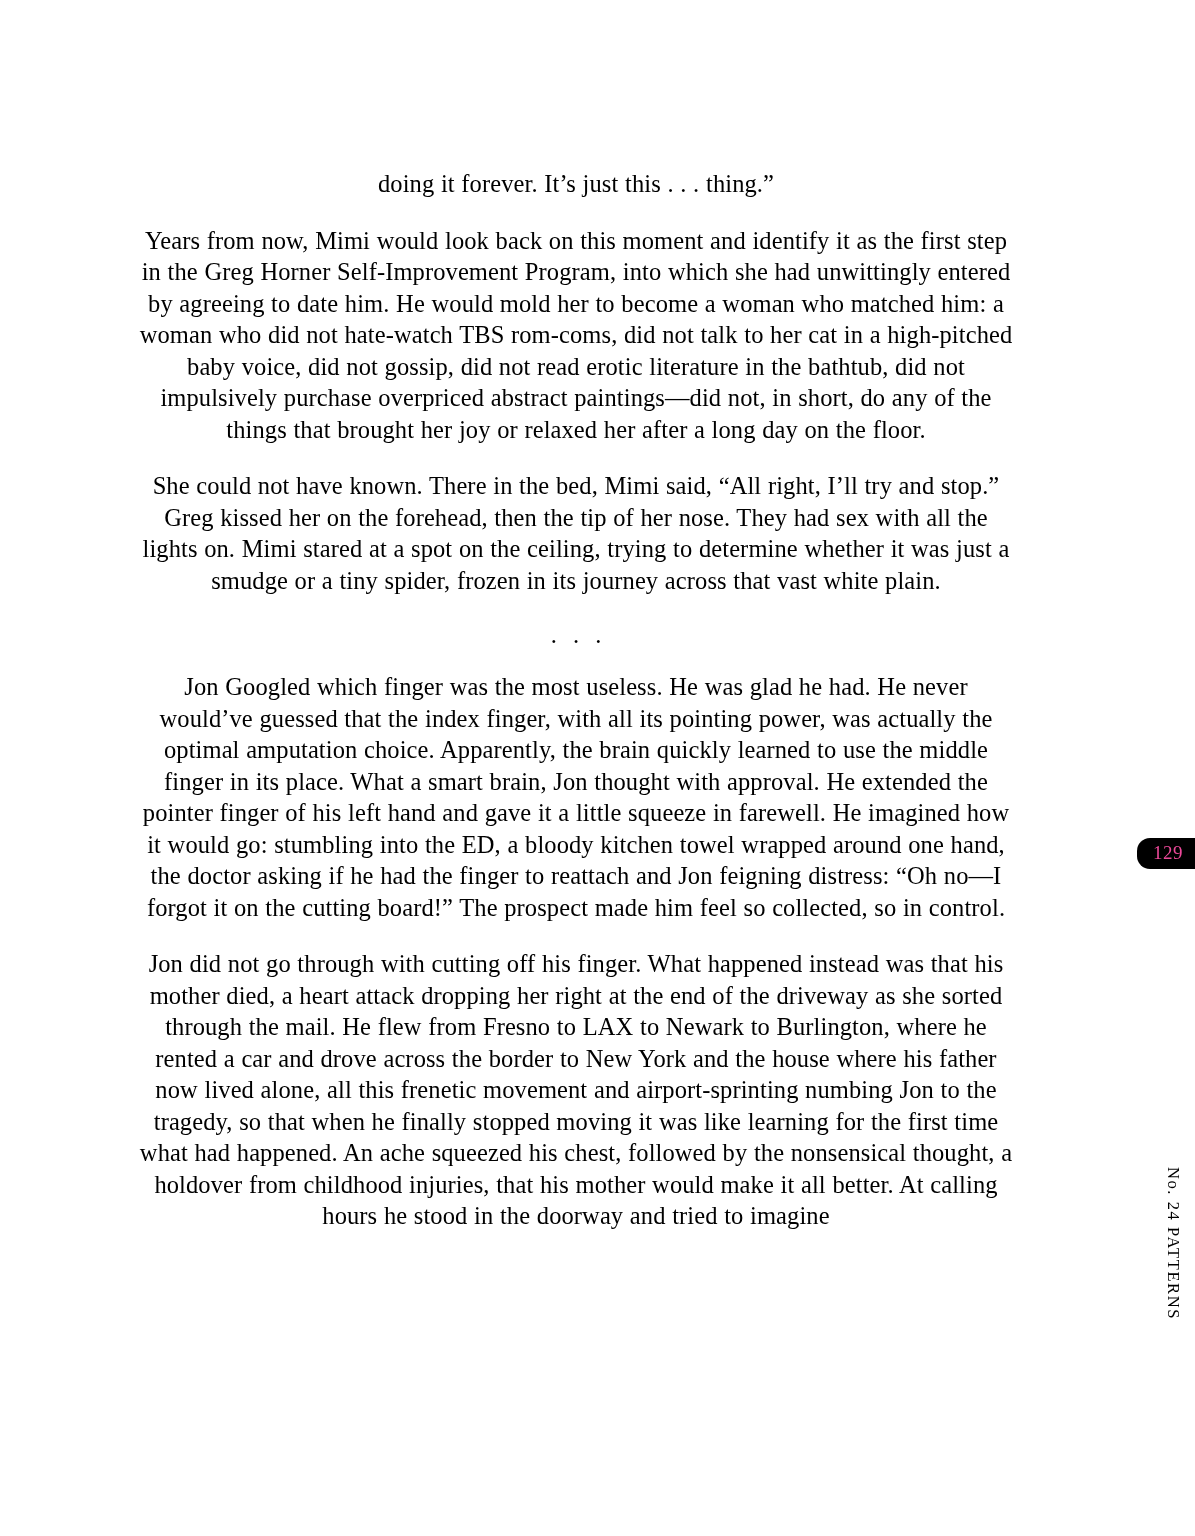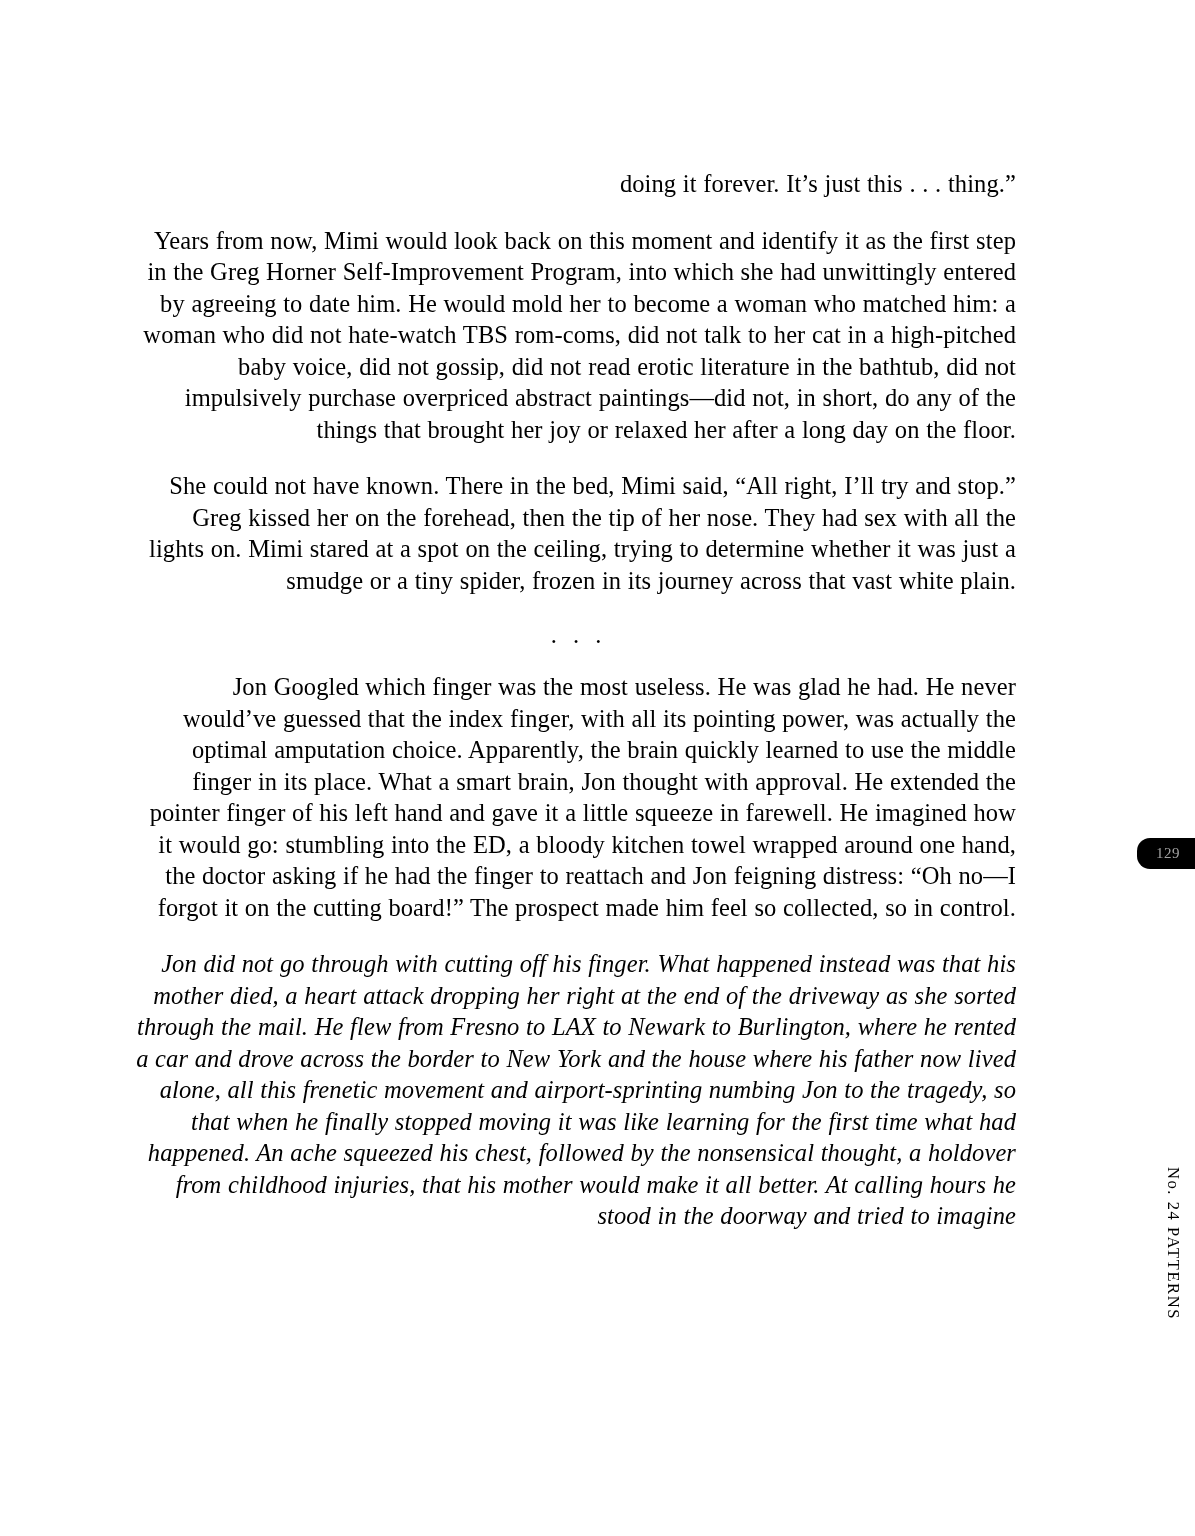--- a/index.html
+++ b/index.html
@@ -25,28 +25,27 @@
   .text-column {
     position: absolute;
     left: 136px;
     top: 168px;
     width: 880px;
   }
   p.para {
     margin: 0 0 25px 0;
     font-size: 24.5px;
     line-height: 31.5px;
-    text-align: right;
+    text-align: center;
     font-family: "Liberation Serif", serif;
     letter-spacing: 0.1px;
     word-spacing: 0.4px;
   }
   p.para:last-child {
     margin-bottom: 17px;
-    font-style: italic;
   }
   .scene-break {
     margin: 0 0 22px 0;
     text-align: center;
     font-size: 24.5px;
     line-height: 28px;
     letter-spacing: 5px;
     padding-left: 5px;
   }
   .side-marginalia {
@@ -65,24 +64,24 @@
     white-space: nowrap;
     transform-origin: right top;
     transform: rotate(90deg) translate(0, -100%);
     font-family: "Liberation Serif", serif;
   }
   .folio-tab {
     position: absolute;
     right: 0px;
     top: 838px;
     background: #000000;
-    color: #a3a3a3;
+    color: #ec4899;
     border-radius: 13px 0 0 13px;
     padding: 5px 10px 6px 14px;
-    font-size: 15px;
+    font-size: 19px;
     line-height: 20px;
     letter-spacing: 0.5px;
     font-family: "Liberation Serif", serif;
     min-width: 34px;
     text-align: center;
   }
 </style>
 </head>
 <body>
 

